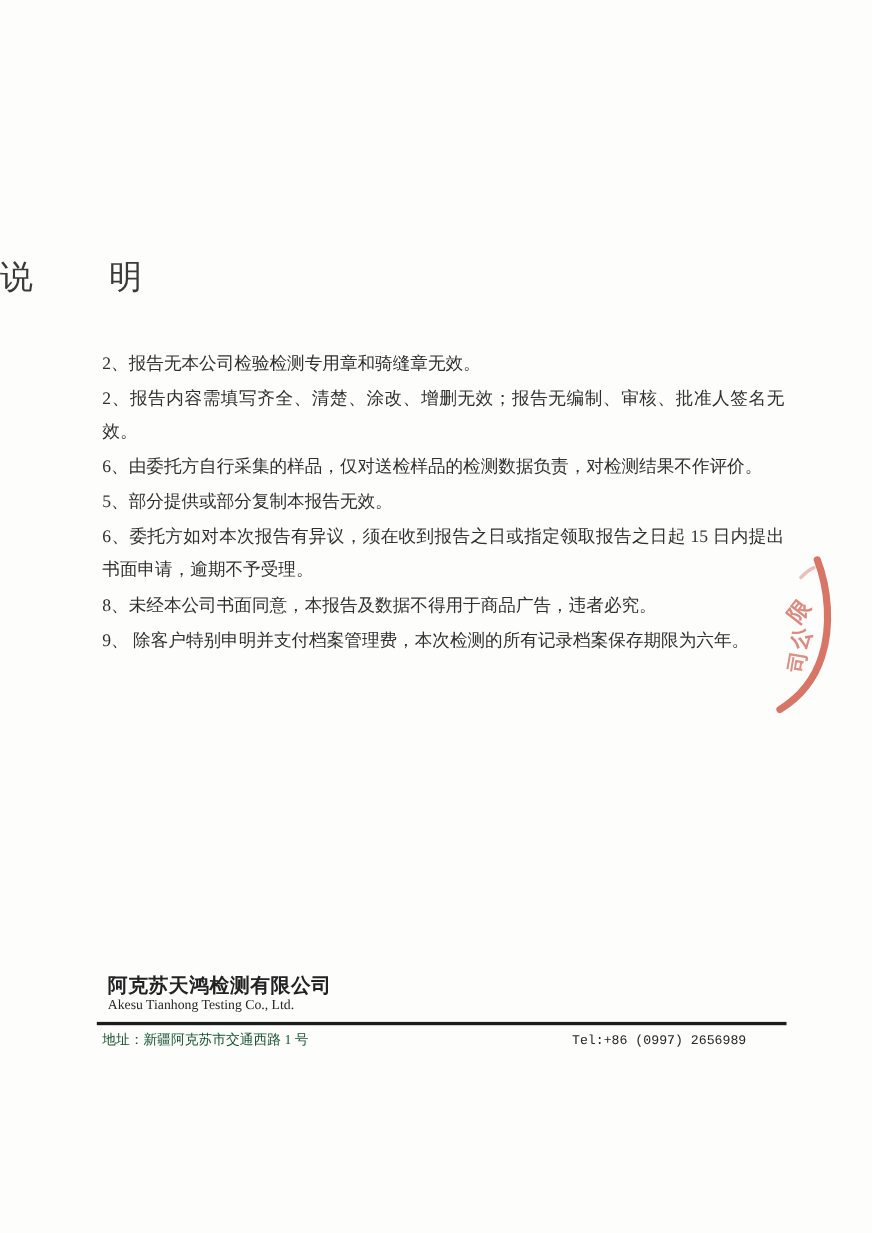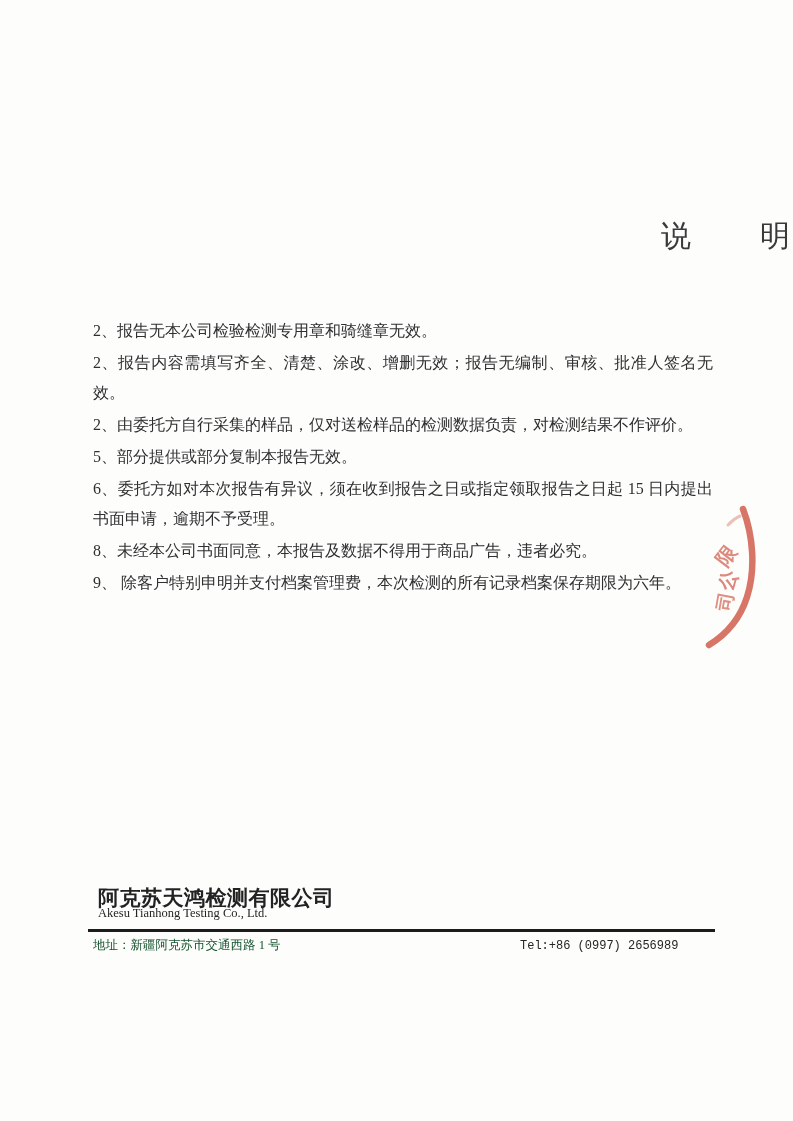--- a/index.html
+++ b/index.html
@@ -6,23 +6,23 @@
   body {
     width: 793px; height: 1121px;
     background: #fdfdfc;
     position: relative;
     overflow: hidden;
     font-family: "Liberation Serif", "DejaVu Serif", serif;
     color: #2e2e2e;
   }
   .page-title {
     position: absolute;
-    top: 216px; left: 0; width: 100%;
+    top: 232px; left: 0; width: 100%;
     margin: 0;
-    text-align: right;
+    text-align: left;
     font-size: 30px;
     font-weight: normal;
     letter-spacing: 3px;
     color: #3a3a3a;
   }
   .notes {
     position: absolute;
     top: 316px; left: 93px;
     width: 620px;
     font-size: 16px;
@@ -35,21 +35,21 @@
   }
   .stamp {
     position: absolute;
     left: 700px; top: 493px;
     width: 93px; height: 170px;
     pointer-events: none;
   }
   .footer-company-cn {
     position: absolute;
     top: 884px; left: 98px;
-    font-size: 21px;
+    font-size: 18px;
     font-weight: bold;
     letter-spacing: 0.5px;
     color: #222;
   }
   .footer-company-en {
     position: absolute;
     top: 906px; left: 98px;
     font-family: Liberation Serif, serif;
     font-size: 12.5px;
     color: #252525;
@@ -77,21 +77,21 @@
 </head>
 <body>
 
 <div>
 
   <h1 class="page-title">说　　明</h1>
 
   <div class="notes">
     <p class="note">2、报告无本公司检验检测专用章和骑缝章无效。</p>
     <p class="note">2、报告内容需填写齐全、清楚、涂改、增删无效；报告无编制、审核、批准人签名无效。</p>
-    <p class="note">2、由委托方自行采集的样品，仅对送检样品的检测数据负责，对检测结果不作评价。</p>
+    <p class="note">6、由委托方自行采集的样品，仅对送检样品的检测数据负责，对检测结果不作评价。</p>
     <p class="note">5、部分提供或部分复制本报告无效。</p>
     <p class="note">6、委托方如对本次报告有异议，须在收到报告之日或指定领取报告之日起 15 日内提出书面申请，逾期不予受理。</p>
     <p class="note">8、未经本公司书面同意，本报告及数据不得用于商品广告，违者必究。</p>
     <p class="note">9、 除客户特别申明并支付档案管理费，本次检测的所有记录档案保存期限为六年。</p>
   </div>
 
   <div class="stamp">
     <svg width="93" height="170" viewBox="0 0 93 170">
       <g opacity="0.82">
         <path d="M43 16 C 53 42, 56 76, 47 104 C 40 126, 27 141, 9 152" fill="none" stroke-width="6.5" stroke-linecap="round" stroke="#cf5846"></path>

